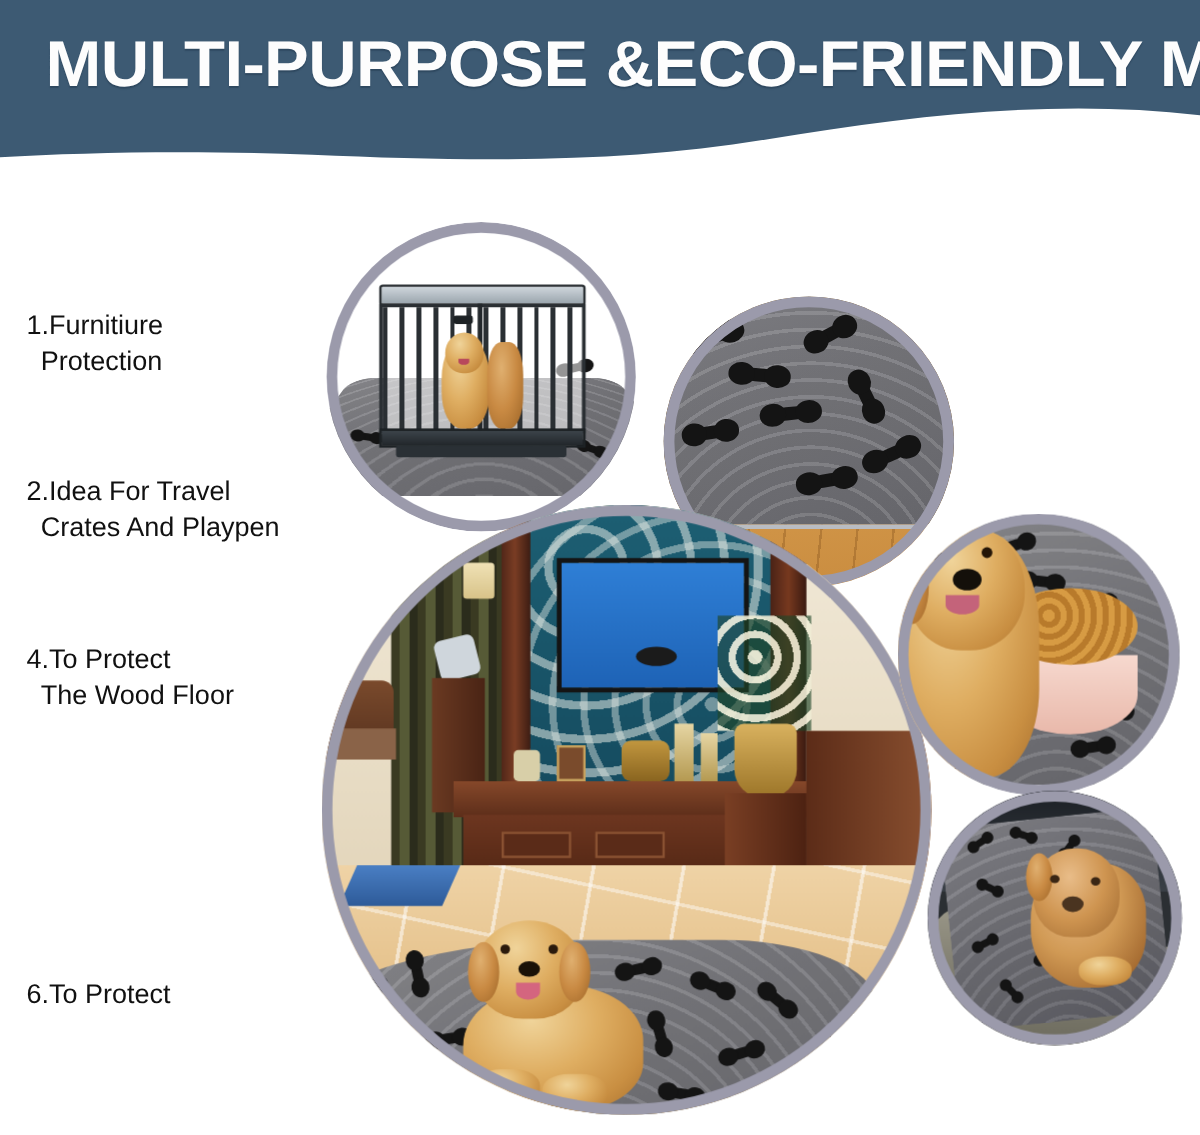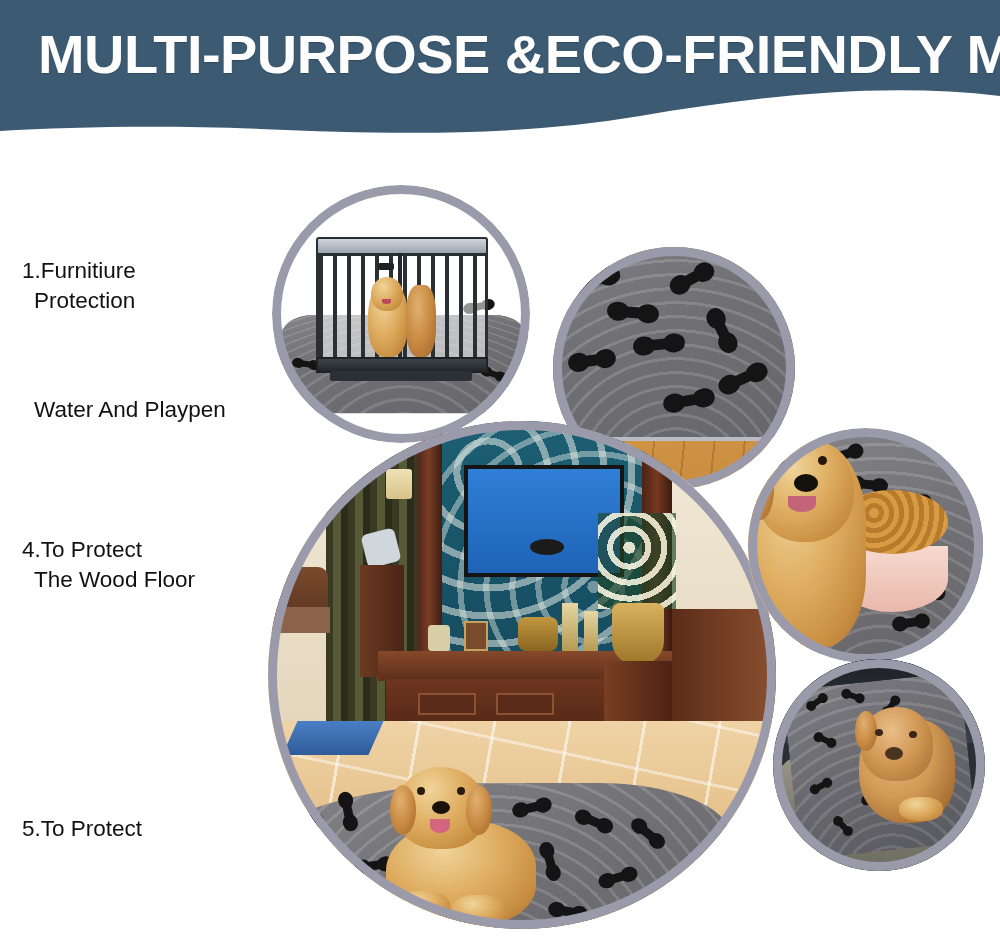--- a/index.html
+++ b/index.html
@@ -139,33 +139,34 @@
   </div>
 
   <div id="feature-list">
 
     <div class="feature-item" style="top:16px;">
       <span>1.Furnitiure</span>
       <span class="ln2">Protection</span>
     </div>
 
     <div class="feature-item" style="top:155px;">
-      <span class="ln2">Water And Playpen</span>
+      <span>2.Idea For Travel</span>
+      <span class="ln2">Crates And Playpen</span>
     </div>
 
     <div class="feature-item" style="top:295px;">
       <span>4.To Protect</span>
       <span class="ln2">The Wood Floor</span>
     </div>
 
     <div class="feature-item" style="top:434px;">
     </div>
 
     <div class="feature-item" style="top:574px;">
-      <span>5.To Protect</span>
+      <span>6.To Protect</span>
     </div>
 
   </div>
 
   <div id="collage">
 
     <div class="circle" style="left:14px; top:0px; width:258px; height:258px;">
       <div class="photo" style="background:#ffffff;">
 
         <div class="matbg" style="left:-6px; top:92px; width:275px; height:150px; border-radius:24px; transform:perspective(240px) rotateX(52deg);"></div>

